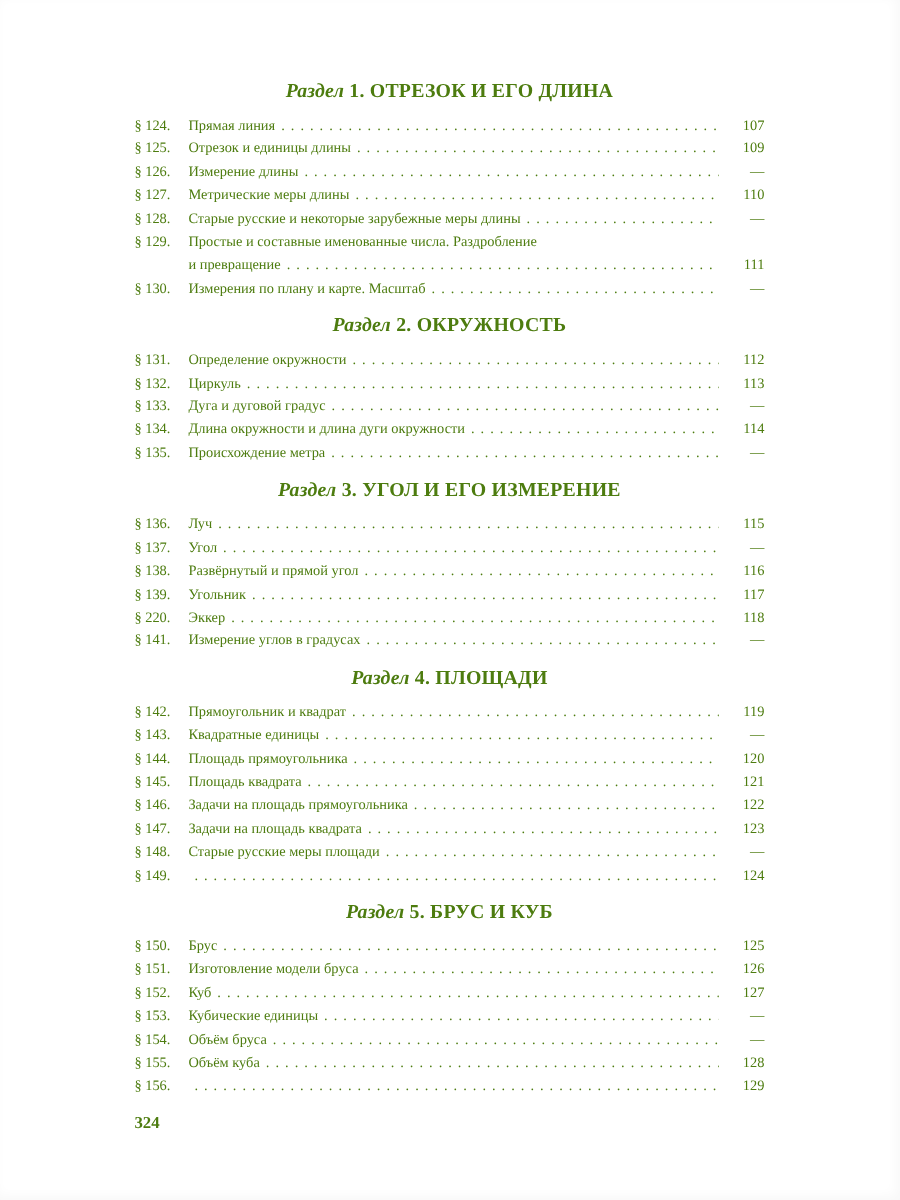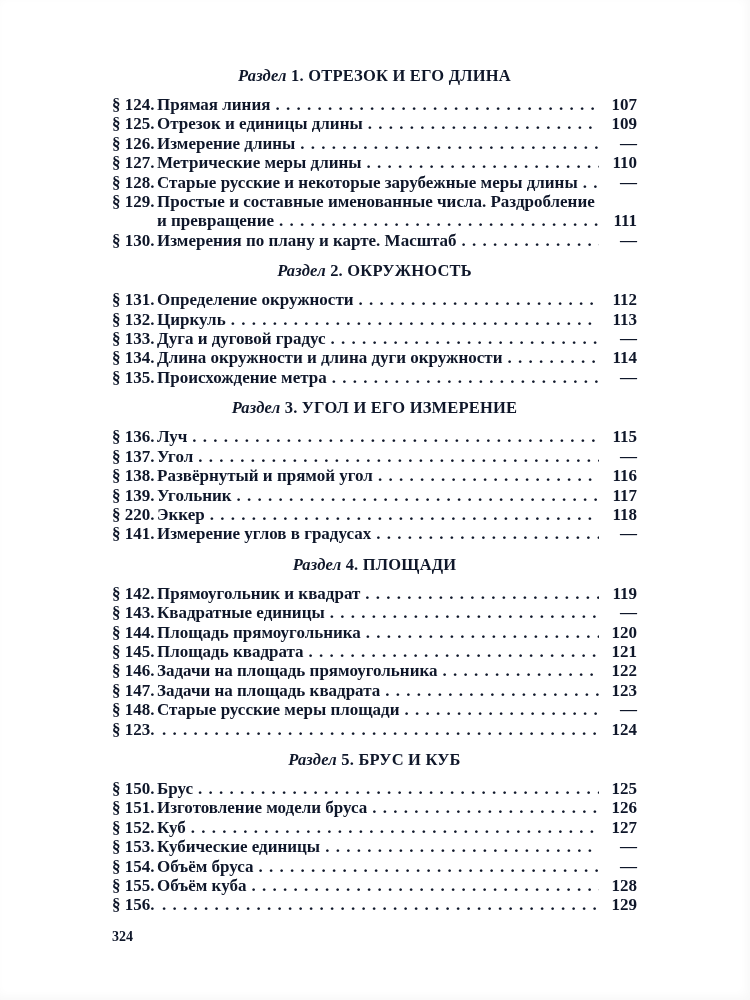--- a/index.html
+++ b/index.html
@@ -5,44 +5,44 @@
   html, body { margin: 0; padding: 0; }
   body {
     width: 750px; height: 1000px;
     background: #ffffff;
     font-family: "Liberation Serif", "DejaVu Serif", serif;
   }
   .page {
     position: relative;
     width: 750px; height: 1000px;
     background: #ffffff;
-    color: #0f172a;
+    color: #4d7c0f;
     overflow: hidden;
     box-shadow: inset -3px -3px 10px rgba(0,0,0,0.03);
   }
   .content {
     box-sizing: content-box;
     padding: 55px 0 0 112px;
     width: 525px;
   }
   .sec-h {
     font-size: 16.5px;
     line-height: 22px;
     margin: 10px 0 8px 0;
     text-align: center;
     font-weight: bold;
     letter-spacing: 0.2px;
     white-space: nowrap;
   }
   .sec-label { font-style: italic; font-weight: bold; }
   .row {
     display: flex;
-    font-size: 17px;
+    font-size: 12px;
     line-height: 19.4px;
-    font-weight: bold;
+    font-weight: normal;
   }
   .num  { flex: 0 0 45px; white-space: nowrap; }
   .title { flex: 0 0 auto; white-space: nowrap; }
   .dots {
     flex: 1 1 auto;
     min-width: 0;
     overflow: hidden;
     white-space: nowrap;
     margin: 0 4px 0 5px;
     word-spacing: 2px;
@@ -223,21 +223,21 @@
             <span class="dots"></span>
             <span class="pg">123</span>
           </div>
           <div class="row">
             <span class="num">§ 148.</span>
             <span class="title">Старые русские меры площади</span>
             <span class="dots"></span>
             <span class="pg">—</span>
           </div>
           <div class="row">
-            <span class="num">§ 123.</span>
+            <span class="num">§ 149.</span>
             <span class="dots"></span>
             <span class="pg">124</span>
           </div>
         </div>
         <div class="section">
           <div class="sec-h"><span class="sec-label">Раздел</span> <span class="sec-title">5. БРУС И КУБ</span></div>
           <div class="row">
             <span class="num">§ 150.</span>
             <span class="title">Брус</span>
             <span class="dots"></span>

